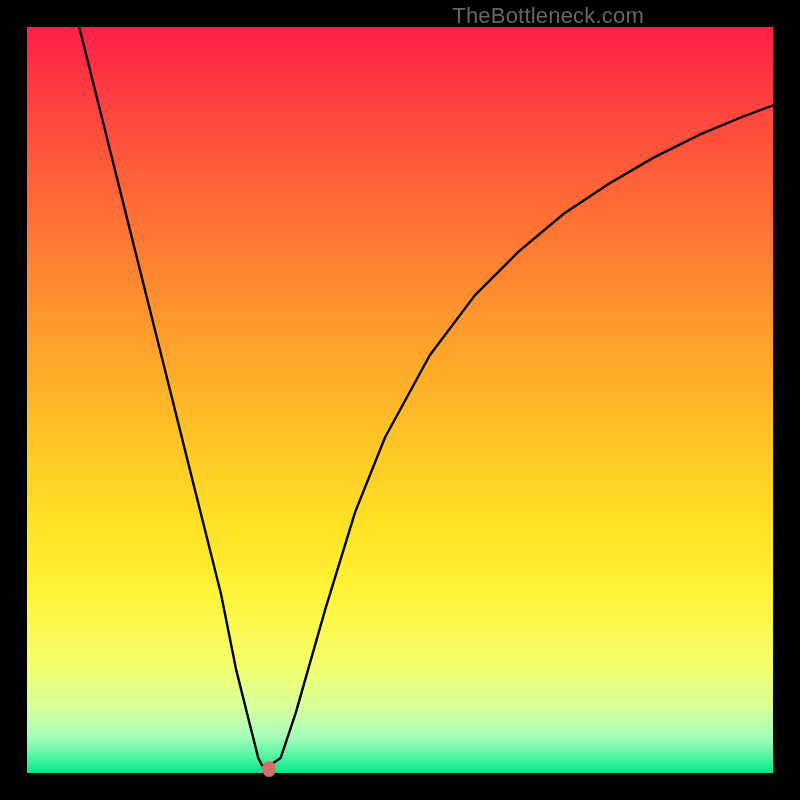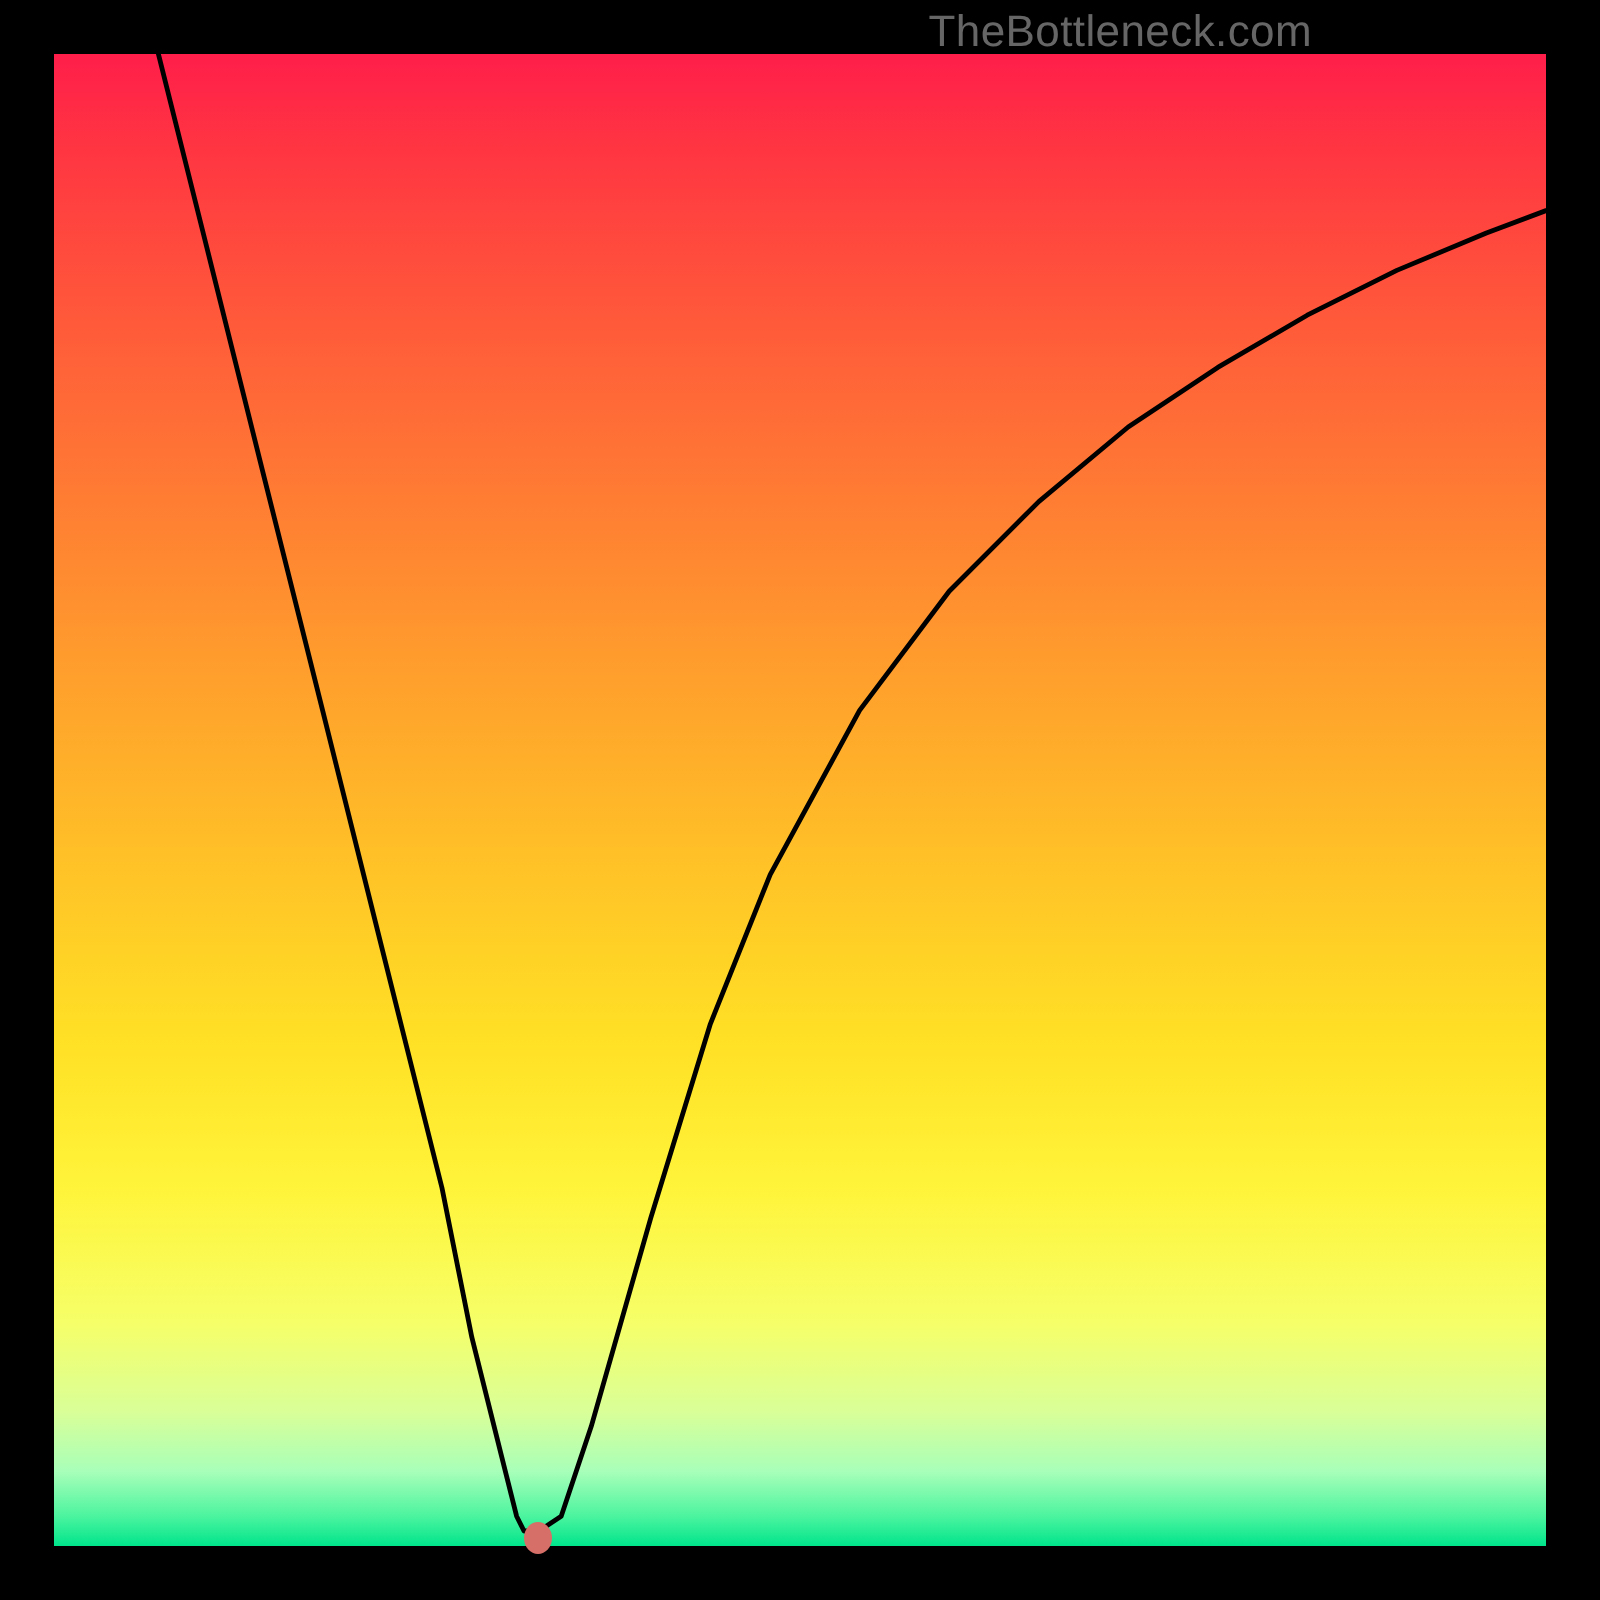--- a/index.html
+++ b/index.html
@@ -8,21 +8,20 @@
     width: 800px;
     height: 800px;
     background: #000;
     overflow: hidden;
   }
   .frame {
     position: relative;
     width: 664px;
     height: 800px;
     background: #000;
-    padding-left: 12px;
   }
   .watermark {
     position: absolute;
     top: 3px;
     right: 20px;
     color: #666;
     font-family: Arial, Helvetica, sans-serif;
     font-size: 22px;
     letter-spacing: 0.2px;
     z-index: 10;

